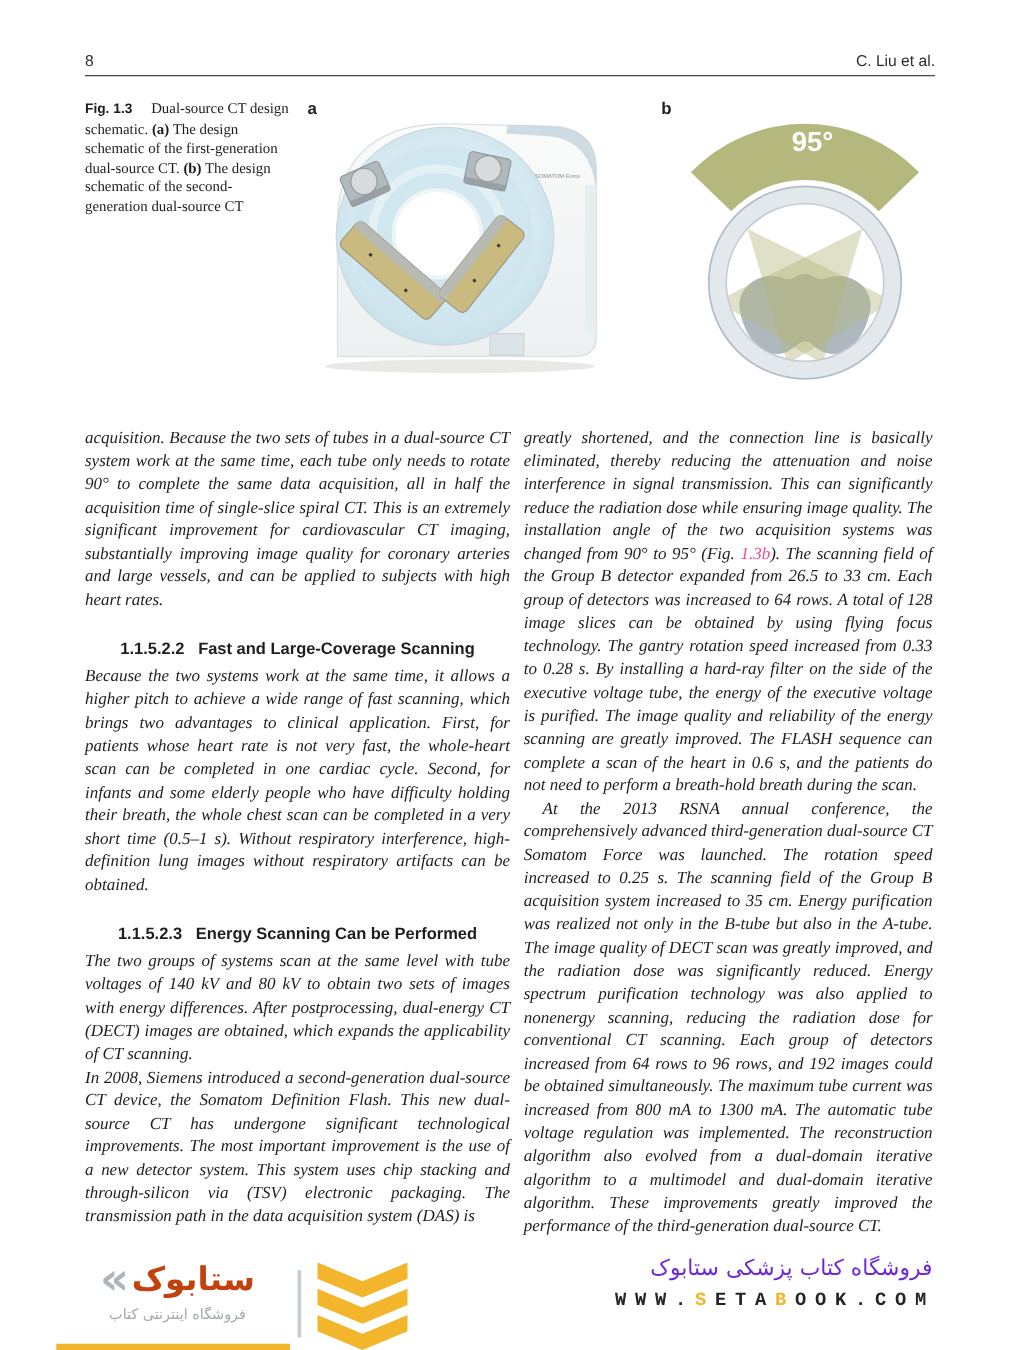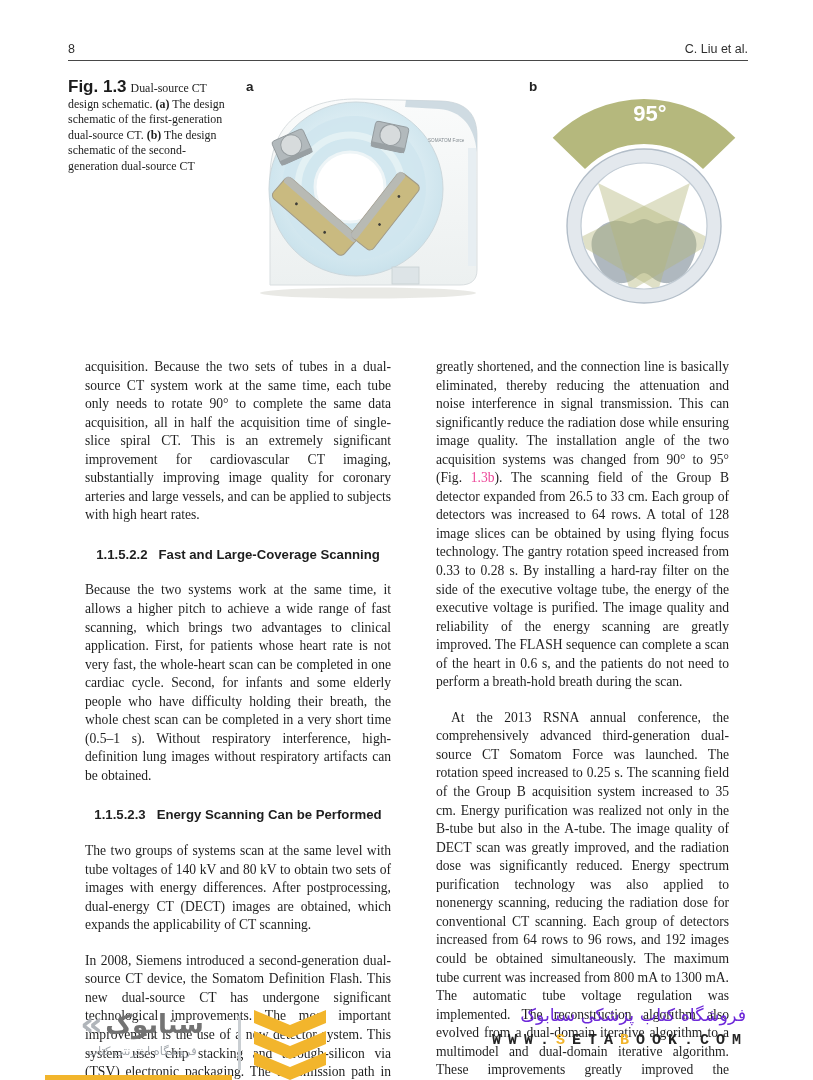--- a/index.html
+++ b/index.html
@@ -7,48 +7,48 @@
        font-family:"Liberation Serif","DejaVu Serif",serif;color:#1e1e1e;}
   .abs{position:absolute;}
 
   
   .running-head{left:68px;right:65px;top:42px;display:flex;justify-content:space-between;
                 font-family:"Liberation Sans",sans-serif;font-size:12.5px;color:#2e2e2e;}
   .head-rule{left:68px;right:65px;top:60px;border-top:1.7px solid #474747;}
 
   
   .fig-caption{left:68px;top:79px;width:165px;font-size:11.9px;line-height:15.5px;color:#1c1c1c;}
-  .fig-label{font-weight:bold;font-family:"Liberation Sans",sans-serif;font-size:17px;margin-right:4px;}
+  .fig-label{font-weight:bold;font-family:"Liberation Sans",sans-serif;font-size:11px;margin-right:15px;}
   .cap-bold{font-weight:bold;}
 
   .panel-label{font-family:"Liberation Sans",sans-serif;font-weight:bold;font-size:13.5px;color:#222;}
   .panel-a{left:246px;top:79px;}
   .panel-b{left:529px;top:79px;}
 
   .scanner-svg{left:256px;top:86px;}
   .schematic-svg{left:550px;top:86px;}
 
   
   .col{top:341px;font-size:13.6px;line-height:18.55px;text-align:justify;}
   .col-left{left:68px;width:340px;}
   .col-right{left:419px;width:327px;}
-  .col p{margin:17px;}
+  .col p{margin:0;font-style:italic;}
   .h4{font-family:"Liberation Sans",sans-serif;font-weight:bold;font-size:13.2px;
       margin:21px 0 3px 0;text-align:center;}
   .h3{font-family:"Liberation Sans",sans-serif;font-weight:bold;font-size:14.8px;
       margin:24px 0 3px 0;text-align:left;}
   .h-num{margin-right:11px;}
   .indent{text-indent:15px;}
   .fig-link{color:#ec4899;cursor:pointer;}
 
   
   .brand-block{left:52px;top:1004px;width:180px;}
   .brand-row{display:flex;align-items:center;justify-content:center;gap:2px;direction:ltr;}
   .brand-mark{font-family:"DejaVu Sans",sans-serif;font-weight:bold;font-size:36px;color:#b0b5ba;line-height:40px;}
-  .brand-name{font-family:"DejaVu Sans",sans-serif;font-weight:bold;font-size:26px;color:#737373;line-height:40px;}
+  .brand-name{font-family:"DejaVu Sans",sans-serif;font-weight:bold;font-size:26px;color:#c2410c;line-height:40px;}
   .brand-tagline{font-family:"DejaVu Sans",sans-serif;font-size:11.5px;color:#a3a8ad;
                  direction:rtl;text-align:center;margin-top:0;}
   .brand-bar{left:45px;top:1075px;width:187px;height:5px;background:#f2b52c;}
   .logo-divider{left:238px;top:1016px;width:3px;height:54px;background:#c9ced2;}
   .emblem{left:252px;top:1010px;}
 
   .footer-right{right:65px;top:1005px;text-align:right;}
   .store-title-fa{font-family:"DejaVu Sans",sans-serif;font-size:17.5px;color:#6d28d9;
                   direction:rtl;margin:0 2px 7px 0;}
   .website{font-family:Liberation Mono, monospace;font-weight:bold;font-size:15px;

